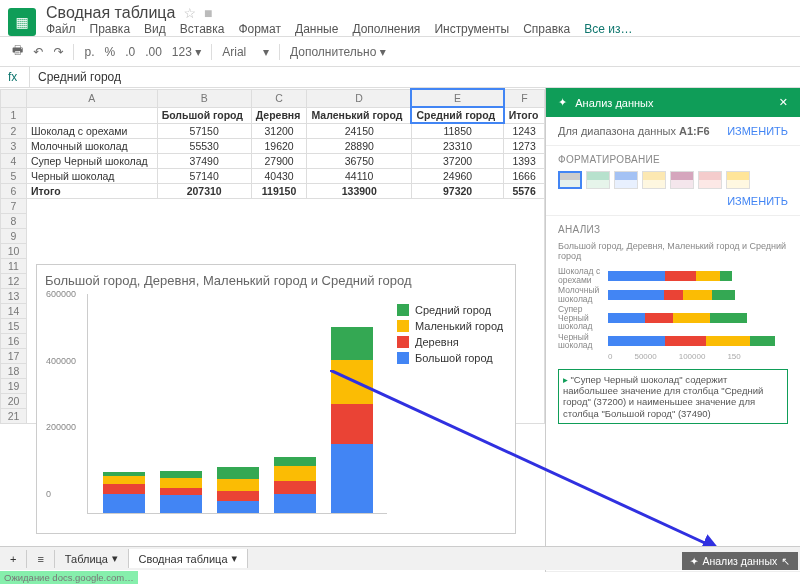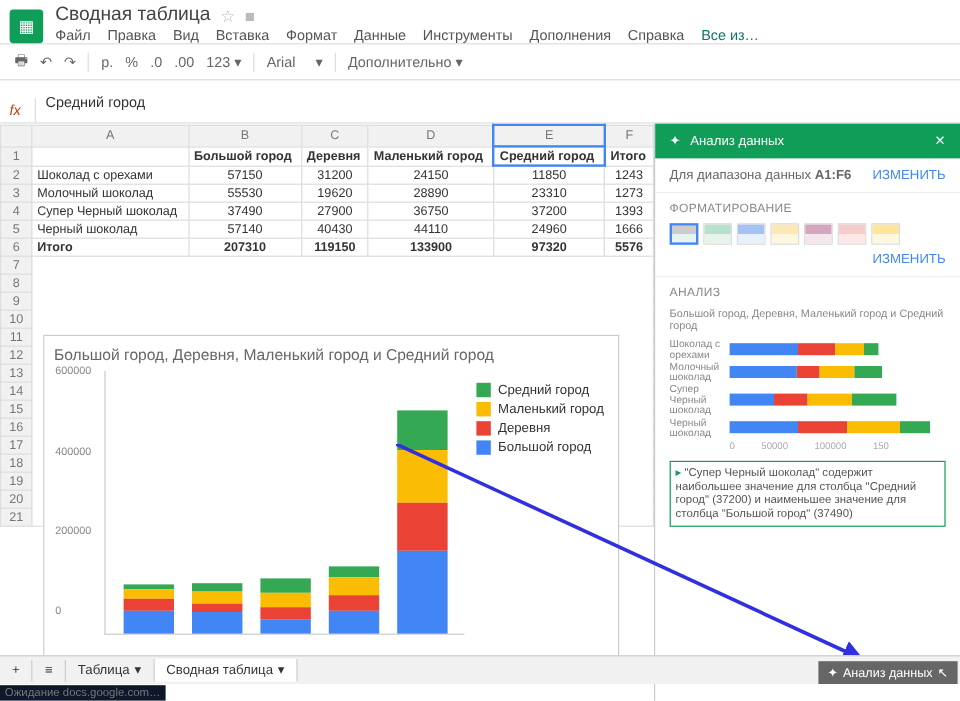--- a/index.html
+++ b/index.html
@@ -10,21 +10,21 @@
 .titlerow { display: flex; align-items: center; gap: 8px; }
 .title { font-size: 16px; color: #444; }
 .star,.fld { color: #bbb; font-size: 14px; }
 .menubar { display: flex; gap: 14px; margin-top: 0; font-size: 12px; color: #555; }
 .tbuttons { display: flex; gap: 8px; align-items: center; padding-top: 4px; }
 .btn-c { background: #f1f1f1; border: 1px solid #ccc; border-radius: 3px; padding: 5px 10px; font-size: 12px; color: #444; }
 .btn-p { background: #4285f4; color: #fff; border: none; border-radius: 3px; padding: 5px 10px; font-size: 12px; display: flex; align-items: center; gap: 4px; }
 .tbar { display: flex; align-items: center; gap: 10px; padding: 4px 12px; border-bottom: 1px solid #ddd; color: #666; font-size: 12px; }
 .sep { width: 1px; height: 16px; background: #ddd; }
 .fx { display: flex; align-items: center; border-bottom: 1px solid #ddd; }
-.fxl { width: 30px; padding: 3px 8px; color: #c2410c; font-style: italic; border-right: 1px solid #ddd; margin-top: 15px; }
+.fxl { width: 30px; padding: 3px 8px; color: #0f766e; border-right: 1px solid #ddd; }
 .fxv { padding: 3px 8px; width: 505px; }
 .main { display: flex; height: calc(100% - 100px); }
 .sheet { width: 545px; overflow: hidden; position: relative; }
 .grid { border-collapse: collapse; width: 100%; }
 .grid th,.grid td { border: 1px solid #ddd; font-size: 10.5px; padding: 1px 4px; }
 .grid .rh { background: #f1f1f1; width: 26px; text-align: center; color: #777; font-weight: normal; }
 .grid .ch { background: #f1f1f1; text-align: center; color: #777; font-weight: normal; height: 18px; }
 .grid .lab { text-align: left; }
 .grid .num { text-align: center; }
 .grid .hcell { font-weight: bold; text-align: left; vertical-align: top; }
@@ -53,21 +53,21 @@
 .minichart { margin-top: 6px; }
 .mrow { display: flex; align-items: center; margin-bottom: 2px; font-size: 8.5px; }
 .mlab { width: 50px; color: #888; line-height: 1; }
 .mbar { height: 10px; display: flex; }
 .mseg { height: 100%; }
 .maxis { display: flex; gap: 22px; font-size: 8px; color: #aaa; margin-left: 50px; margin-top: 2px; }
 .insight { border: 1px solid #0f9d58; padding: 4px; font-size: 9.5px; color: #555; margin-top: 8px; line-height: 1.2; }
 .footer { position: absolute; bottom: 14px; left: 0; right: 0; height: 24px; background: #f1f1f1; border-top: 1px solid #ccc; display: flex; align-items: center; font-size: 11px; }
 .tab { padding: 3px 10px; border-right: 1px solid #ccc; display: flex; align-items: center; gap: 4px; }
 .tab.active { background: #fff; }
-.status { position: absolute; bottom: 0; left: 0; font-size: 9.5px; color: #777; background: #0f172a; padding: 1px 4px; }
+.status { position: absolute; bottom: 0; left: 0; font-size: 9.5px; color: #777; background: #86efac; padding: 1px 4px; }
 .explore { position: absolute; bottom: 14px; right: 2px; background: #666; color: #fff; padding: 3px 8px; font-size: 10.5px; display: flex; align-items: center; gap: 4px; }
 .arrow { position: absolute; pointer-events: none; }
 .green { color: #0f9d58; }
 </style>
 </head>
 <body>
 
 <div class="hdr">
   <div class="logo">▦</div>
   <div class="titlewrap">
@@ -76,22 +76,22 @@
       <span class="star">☆</span>
       <span class="fld">■</span>
     </div>
     <div class="menubar">
       <span>Файл</span>
       <span>Правка</span>
       <span>Вид</span>
       <span>Вставка</span>
       <span>Формат</span>
       <span>Данные</span>
+      <span>Дополнения</span>
       <span>Инструменты</span>
-      <span>Дополнения</span>
       <span>Справка</span>
       <span style="color:#0f766e">Все из…</span>
     </div>
   </div>
 </div>
 
 <div class="tbar">
   <span>🖶</span>
   <span>↶</span>
   <span>↷</span>

